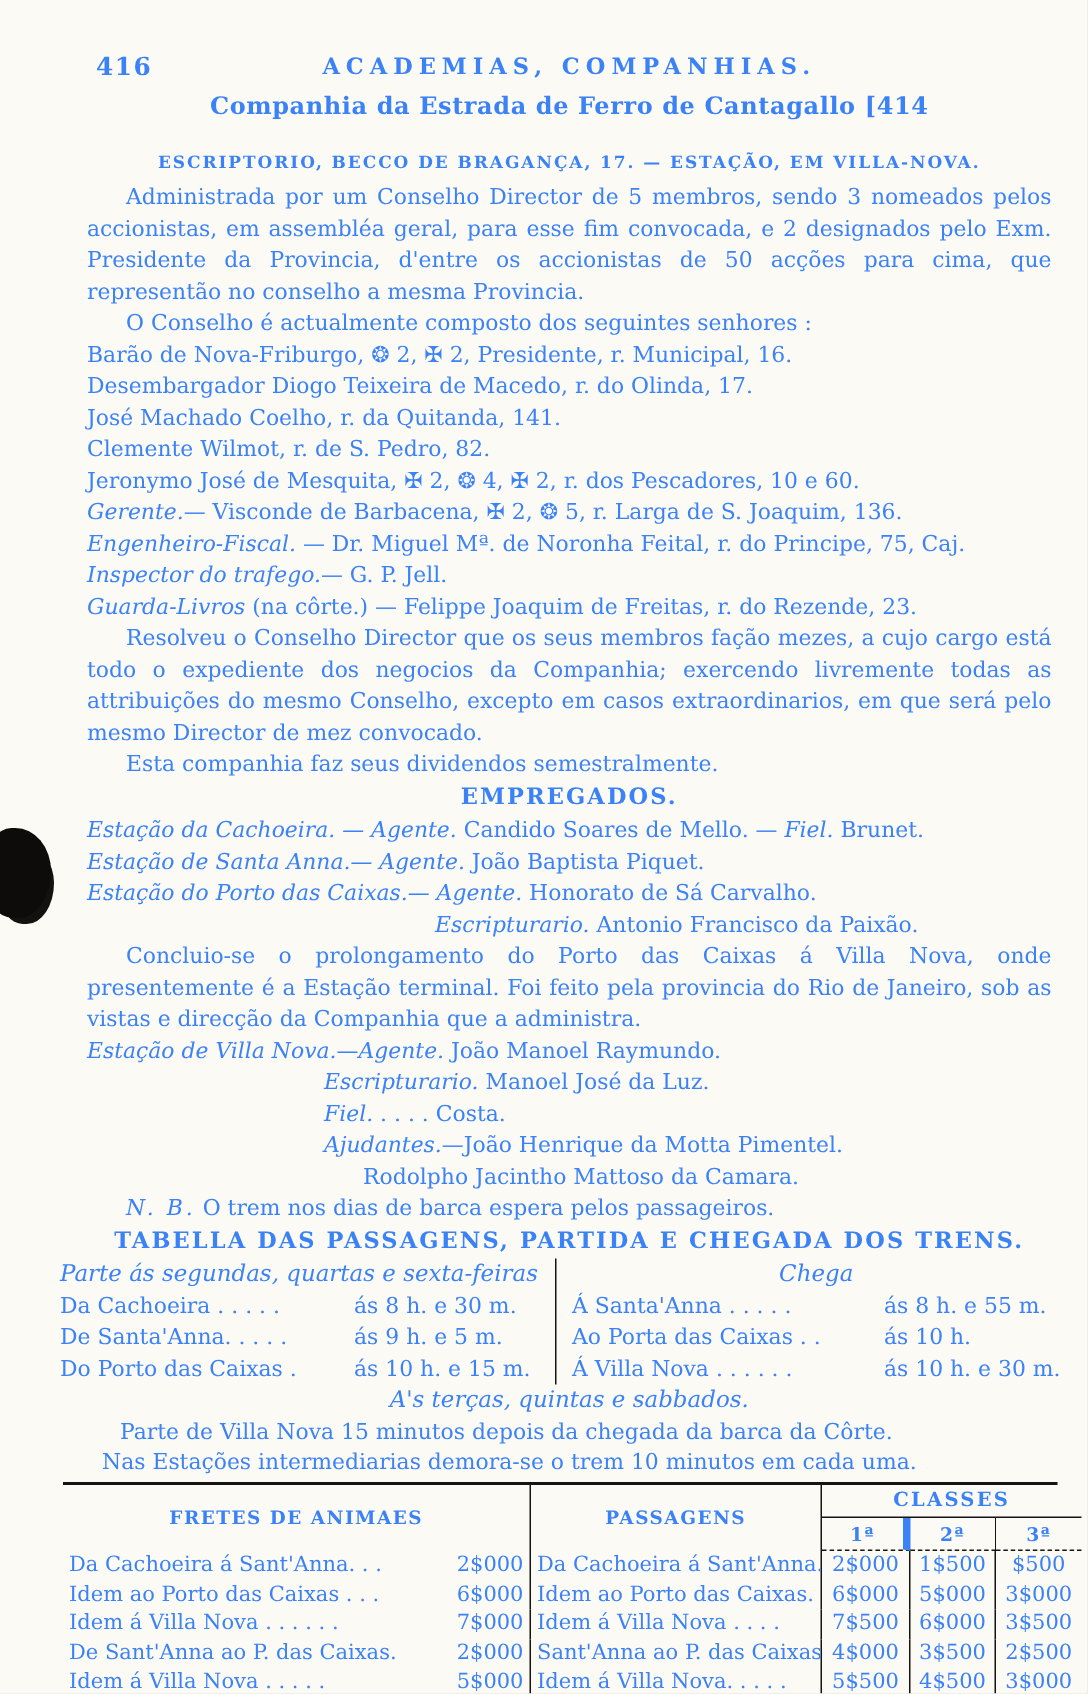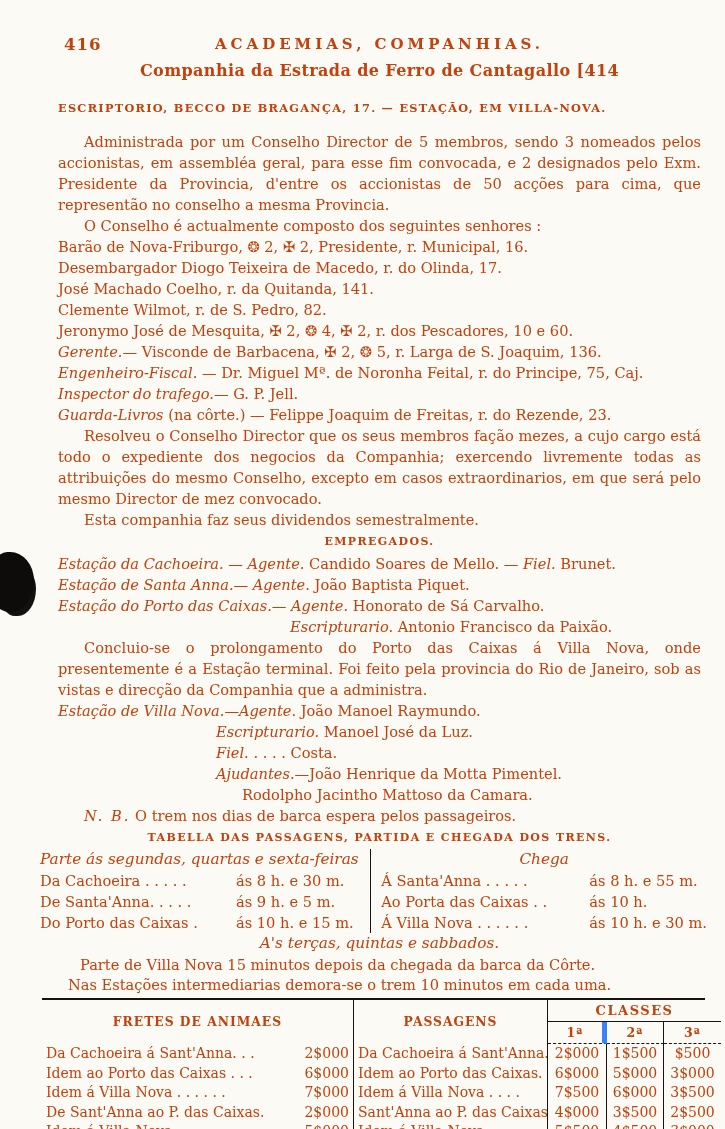--- a/index.html
+++ b/index.html
@@ -1,43 +1,43 @@
 <!DOCTYPE html>
 <html><head>
 <meta charset="utf-8">
 <style>
   html,body{margin:0;padding:0;background:#e8e6e0;}
   .page{
     position:relative;
     width:725px;height:1129px;
     margin:0 auto;
     background:#fbfaf5;
-    color:#c2410c;
+    color:#3b82f6;
     font-family:"DejaVu Serif", serif;
     font-size:14.6px;
     line-height:21px;
     overflow:hidden;
     box-sizing:border-box;
     padding:34px 24px 0 58px;
   }
   .ink-blob{
     position:absolute;left:-10px;top:552px;width:44px;height:60px;
     background:#0d0c0a;border-radius:46% 62% 58% 50%/50% 55% 60% 48%;
     box-shadow:6px 8px 0 -4px #141210;
   }
   .head-row{position:relative;height:24px;margin-bottom:2px;}
   .pagenum{position:absolute;left:6px;top:0;font-weight:bold;font-size:16.5px;letter-spacing:1px;}
   .running-head{display:block;text-align:center;font-weight:bold;font-size:15px;letter-spacing:4px;}
   .title-line{text-align:center;font-weight:bold;font-size:16px;letter-spacing:.4px;margin-bottom:17px;}
-  .address{font-weight:bold;font-size:11.3px;letter-spacing:1.3px;margin-bottom:12px;}
+  .address{text-align:center;font-weight:bold;font-size:11.3px;letter-spacing:1.3px;margin-bottom:2px;}
   .capital{text-align:center;font-size:15px;margin-bottom:1px;}
   .para{margin:0;text-align:justify;text-indent:26px;}
   .member{white-space:nowrap;}
   .member i{font-style:italic;}
-  .center-sc{text-align:center;font-weight:bold;font-size:11px;letter-spacing:1.4px;margin:1px 0;}
+  .center-sc{text-align:center;font-weight:bold;font-size:15px;letter-spacing:1.4px;margin:1px 0;}
   .ind-emp{margin-left:232px;}
   .ind1{margin-left:158px;}
   .ind2{margin-left:184px;}
   .nbline{text-indent:26px;}
   .nbline i{letter-spacing:2px;}
   
   .timetable{display:flex;margin-left:-18px;margin-right:-6px;}
   .tt-left{width:334px;border-right:1.5px solid #171310;padding-right:4px;box-sizing:border-box;}
   .tt-right{flex:1;padding-left:10px;}
   .tt-head{font-style:italic;font-size:15.3px;height:21px;}

